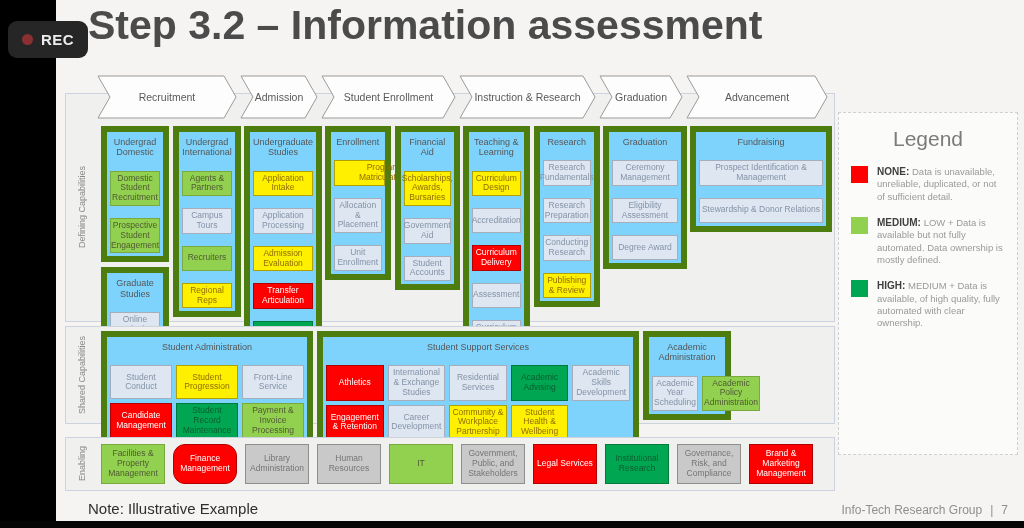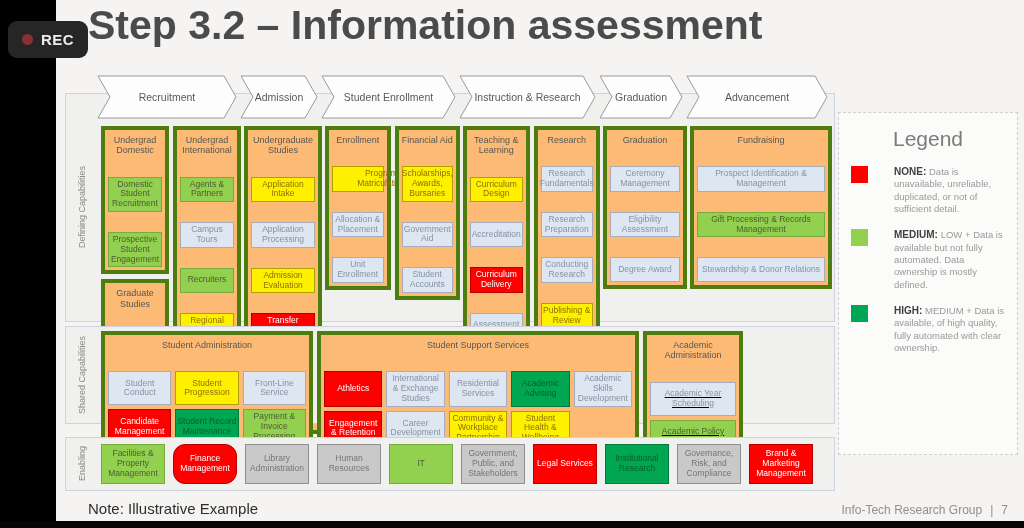--- a/index.html
+++ b/index.html
@@ -28,40 +28,40 @@
   #band-shared{top:251px;height:98px;}
   #band-enabling{top:362px;height:54px;}
   .band-label{flex:0 0 32px;display:flex;align-items:center;justify-content:center;}
   .band-label span{transform:rotate(180deg);writing-mode:vertical-rl;font-size:9px;color:#8a8a8a;
                    text-align:center;line-height:1.2;}
 
   .cols{display:flex;gap:3px;padding:32px 0 4px 3px;align-items:flex-start;}
   .col{display:flex;gap:4px;align-items:flex-start;flex:0 0 auto;}
   .stack{flex:1;display:flex;flex-direction:column;gap:5px;min-width:0;}
 
-  .group{background:#fdba74;border:4px solid #4d7c0f;padding:3px;display:flex;flex-direction:column;gap:20px;}
+  .group{background:#7dd3fc;border:6px solid #4d7c0f;padding:3px;display:flex;flex-direction:column;gap:12px;}
   .group-title{font-size:9px;color:#565656;text-align:center;line-height:1.15;padding:2px 0 1px;}
   .group.standalone{min-height:30px;justify-content:center;}
   .group.standalone .group-title{color:#6e6e6e;}
 
   .cap{border:1px solid #8f8f8f;font-size:8.5px;line-height:1.15;display:flex;align-items:center;
        justify-content:center;text-align:center;min-height:25px;padding:2px 1px;}
 
   .band2-groups{display:flex;gap:4px;padding:4px 0 4px 3px;align-items:flex-start;}
   .group2{flex:0 0 auto;}
   .grid{display:grid;gap:4px;}
   .grid .cap{min-height:34px;}
 
   .enable-row{display:flex;gap:8px;align-items:center;padding:6px 0 6px 3px;}
   .cap.enabling{width:64px;min-height:40px;flex:0 0 auto;}
 
   .legend{position:absolute;left:838px;top:112px;width:180px;height:343px;background:#fbfbfa;
           border:1px dashed #cfcfcd;padding:10px 12px;}
   .legend-title{text-align:center;font-size:21px;color:#7b7b7b;margin:4px 0 14px;}
-  .legend-entry{display:flex;gap:26px;margin-bottom:13px;}
+  .legend-entry{display:flex;gap:9px;margin-bottom:13px;}
   .swatch{width:17px;height:17px;flex:0 0 17px;margin-top:1px;}
   .legend-text{font-size:9.5px;line-height:1.3;color:#9a9a9a;}
   .legend-text b{color:#3f3f3f;font-size:10px;}
 
   .note{position:absolute;left:88px;top:500px;font-size:15px;color:#2e2e2e;}
   .footer{position:absolute;right:16px;top:503px;font-size:12px;color:#8f8f8f;display:flex;gap:8px;}
 </style>
 </head>
 <body>
 
@@ -165,21 +165,20 @@
               <div class="cap" style="background: rgb(221, 230, 241); color: rgb(133, 147, 166); border-color: rgb(166, 174, 188);">Eligibility Assessment</div>
               <div class="cap" style="background: rgb(221, 230, 241); color: rgb(133, 147, 166); border-color: rgb(166, 174, 188);">Degree Award</div>
             </div>
           </div>
         </div>
         <div class="col" style="width: 142px;">
           <div class="stack">
             <div class="group">
               <div class="group-title">Fundraising</div>
               <div class="cap" style="background: rgb(221, 230, 241); color: rgb(133, 147, 166); border-color: rgb(166, 174, 188);">Prospect Identification &amp; Management</div>
-              <div class="cap" style="background: rgb(146, 208, 80); color: rgb(79, 91, 51); border-color: rgb(122, 169, 62);">Gift Processing &amp; Records Management</div>
               <div class="cap" style="background: rgb(221, 230, 241); color: rgb(133, 147, 166); border-color: rgb(166, 174, 188);">Stewardship &amp; Donor Relations</div>
             </div>
           </div>
         </div>
       </div>
   </div>
 
   <div class="band" id="band-shared">
     <div class="band-label">
       <span>Shared Capabilities</span>
@@ -203,23 +202,23 @@
             <div class="cap" style="background: rgb(221, 230, 241); color: rgb(133, 147, 166); border-color: rgb(166, 174, 188);">International &amp; Exchange Studies</div>
             <div class="cap" style="background: rgb(221, 230, 241); color: rgb(133, 147, 166); border-color: rgb(166, 174, 188);">Residential Services</div>
             <div class="cap" style="background: rgb(0, 166, 81); color: rgb(10, 93, 49); border-color: rgb(0, 121, 60);">Academic Advising</div>
             <div class="cap" style="background: rgb(221, 230, 241); color: rgb(133, 147, 166); border-color: rgb(166, 174, 188);">Academic Skills Development</div>
             <div class="cap" style="background: rgb(254, 0, 0); color: rgb(255, 255, 255); border-color: rgb(179, 0, 0);">Engagement &amp; Retention</div>
             <div class="cap" style="background: rgb(221, 230, 241); color: rgb(133, 147, 166); border-color: rgb(166, 174, 188);">Career Development</div>
             <div class="cap" style="background: rgb(255, 240, 0); color: rgb(143, 111, 0); border-color: rgb(176, 161, 0);">Community &amp; Workplace Partnership</div>
             <div class="cap" style="background: rgb(255, 240, 0); color: rgb(143, 111, 0); border-color: rgb(176, 161, 0);">Student Health &amp; Wellbeing</div>
           </div>
         </div>
-        <div class="group group2" style="width: 100px;">
+        <div class="group group2" style="width: 88px;">
           <div class="group-title">Academic Administration</div>
-          <div class="grid" style="grid-template-columns: repeat(1, 1fr); text-decoration: underline;">
+          <div class="grid" style="grid-template-columns: repeat(2, 1fr);">
             <div class="cap" style="background: rgb(221, 230, 241); color: rgb(133, 147, 166); border-color: rgb(166, 174, 188);">Academic Year Scheduling</div>
             <div class="cap" style="background: rgb(146, 208, 80); color: rgb(79, 91, 51); border-color: rgb(122, 169, 62);">Academic Policy Administration</div>
           </div>
         </div>
       </div>
   </div>
 
   <div class="band" id="band-enabling">
     <div class="band-label">
       <span>Enabling</span>

